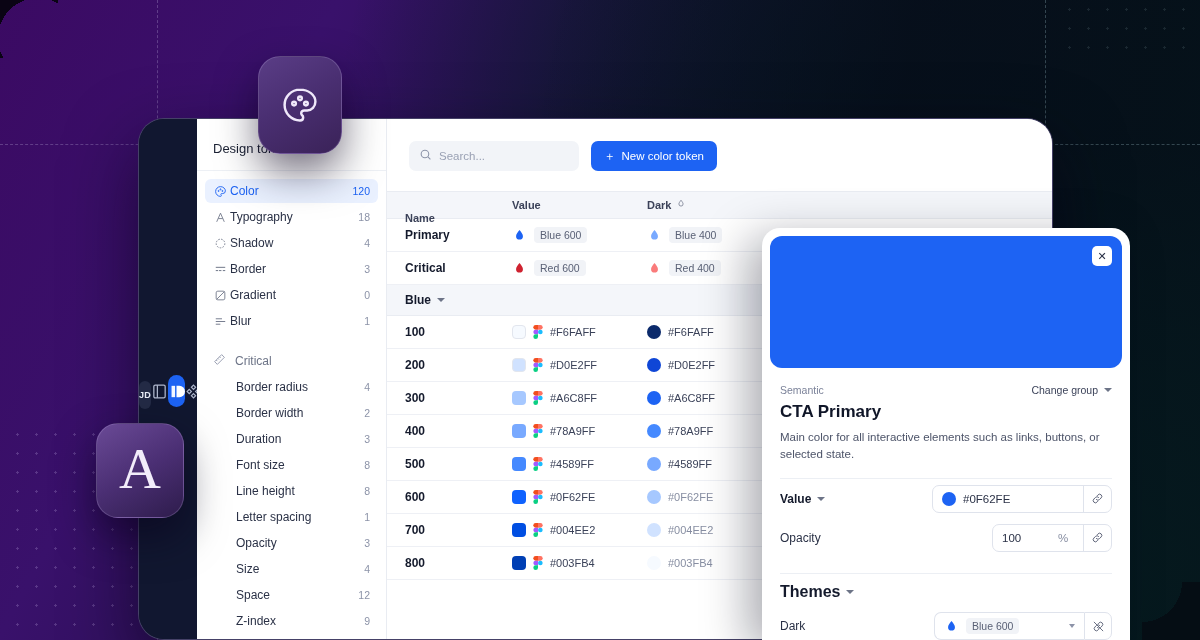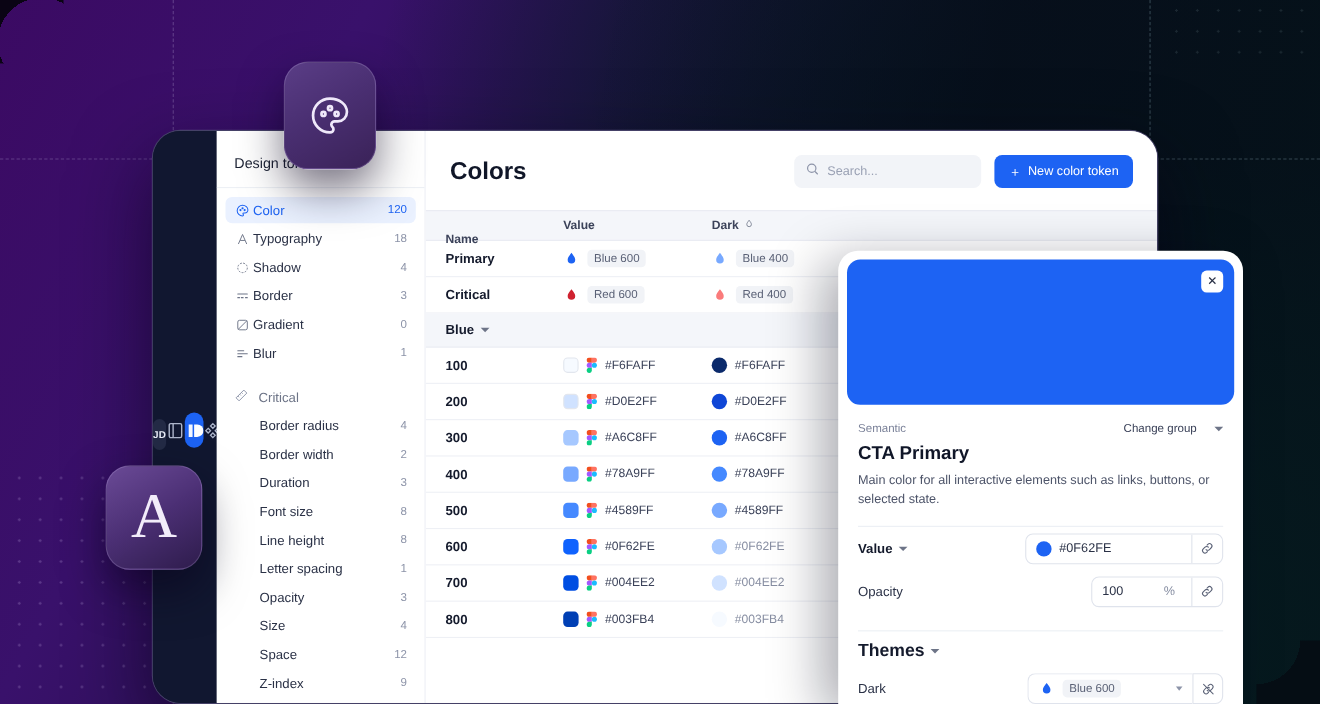--- a/index.html
+++ b/index.html
@@ -231,21 +231,21 @@
   .close-btn {
     position: absolute; right: 10px; top: 10px;
     width: 20px; height: 20px; border-radius: 5px;
     background: #fff; border: none; cursor: pointer;
     display: flex; align-items: center; justify-content: center;
     font-size: 11px; color: #2a3146; line-height: 1;
   }
   .panel-body { padding: 16px 18px 0; }
   .panel-toprow { display: flex; align-items: center; }
   .eyebrow { font-size: 10.5px; color: #7b melhor; color: #7b8299; flex: 1; }
-  .change-group { font-size: 10.5px; color: #3b4259; display: flex; align-items: center; gap: 16px; cursor: pointer; }
+  .change-group { font-size: 10.5px; color: #3b4259; display: flex; align-items: center; gap: 6px; cursor: pointer; }
   .panel-title { font-size: 17px; font-weight: bold; color: #101628; margin: 6px 0 7px; }
   .panel-desc { font-size: 11.5px; color: #4d5469; line-height: 1.45; }
 
   .panel-sep { height: 1px; background: #eceff4; margin: 16px 0 0; }
   .field-row { display: flex; align-items: center; height: 39px; }
   .field-label { font-size: 12px; color: #141a2c; font-weight: bold; flex: 1; display: flex; align-items: center; gap: 6px; }
   .field-label.reg { font-weight: normal; color: #2a3146; }
   .input-group { display: flex; align-items: stretch; border: 1px solid #dfe3ec; border-radius: 7px; overflow: hidden; height: 28px; }
   .input-cell { display: flex; align-items: center; gap: 7px; padding: 0 9px; font-size: 11.5px; color: #2a3146; }
   .input-cell.w-val { width: 150px; }
@@ -440,21 +440,20 @@
           </div>
           <div class="nav-sub">
             <span class="nav-label">Z-index</span>
             <span class="nav-count">9</span>
           </div>
         </div>
       </div>
 
       <div class="main">
         <div class="main-head">
-          <div class="page-title">Colors</div>
 
           <div class="search-box">
             <span>
               <svg viewBox="0 0 24 24" width="13" height="13" fill="none" stroke="#8c93a8" stroke-width="2">
                 <circle cx="11" cy="11" r="7"></circle>
                   <path d="M16.5 16.5L21 21"></path>
               </svg>
             </span>
             <input type="text" placeholder="Search..." style="">
           </div>

